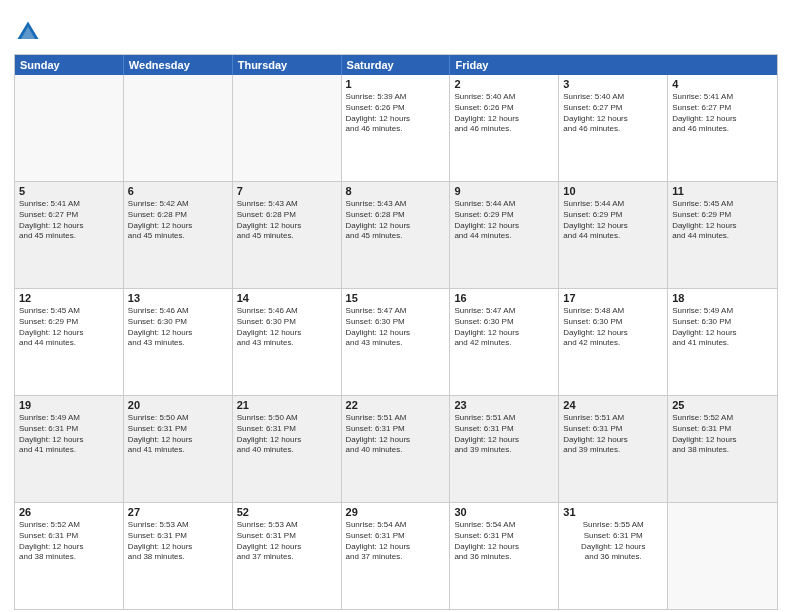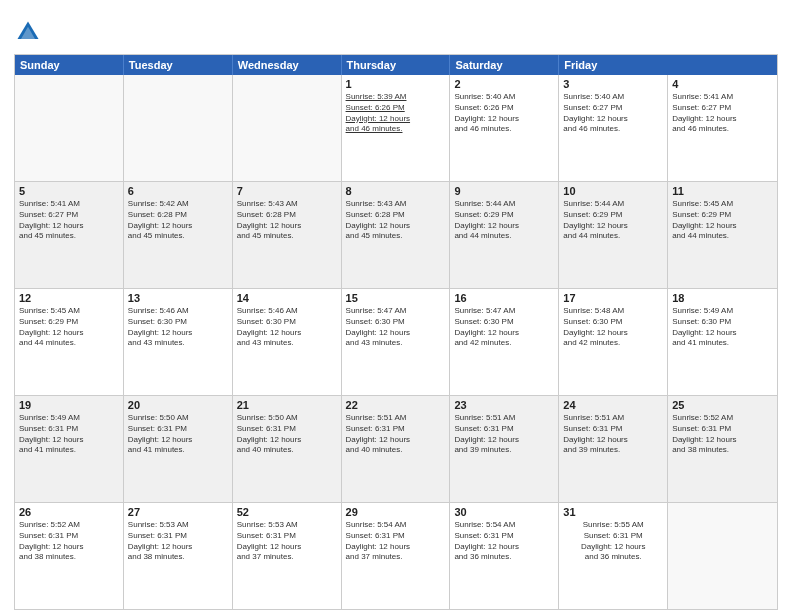--- a/index.html
+++ b/index.html
@@ -134,34 +134,33 @@
     </div>
     <div class="title-block">
       <div class="month-title"></div>
       <div class="subtitle"></div>
     </div>
   </div>
 
   <div class="calendar">
     <div class="cal-header-row">
     <div class="cal-header-cell">Sunday</div>
-        <div class="cal-header-cell">Tuesday</div>
         <div class="cal-header-cell">Wednesday</div>
         <div class="cal-header-cell">Thursday</div>
         <div class="cal-header-cell">Saturday</div>
         <div class="cal-header-cell">Friday</div>
       </div>
     <div class="cal-body">
     <div class="cal-row">
           <div class="cal-cell empty"></div>
           <div class="cal-cell empty"></div>
           <div class="cal-cell empty"></div>
           <div class="cal-cell">
             <div class="day-num">1</div>
-            <div class="cell-text" style="white-space: pre-line; text-decoration: underline;">Sunrise: 5:39 AM
+            <div class="cell-text" style="white-space: pre-line;">Sunrise: 5:39 AM
 Sunset: 6:26 PM
 Daylight: 12 hours
 and 46 minutes.</div>
           </div>
           <div class="cal-cell">
             <div class="day-num">2</div>
             <div class="cell-text" style="white-space: pre-line;">Sunrise: 5:40 AM
 Sunset: 6:26 PM
 Daylight: 12 hours
 and 46 minutes.</div>

